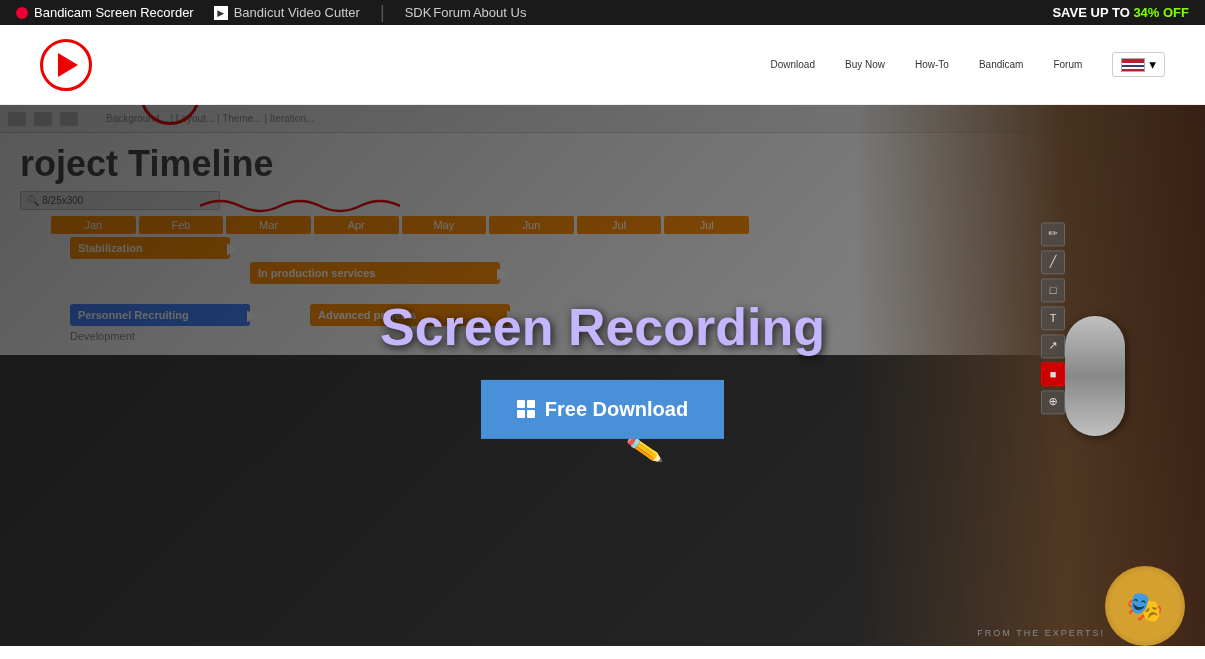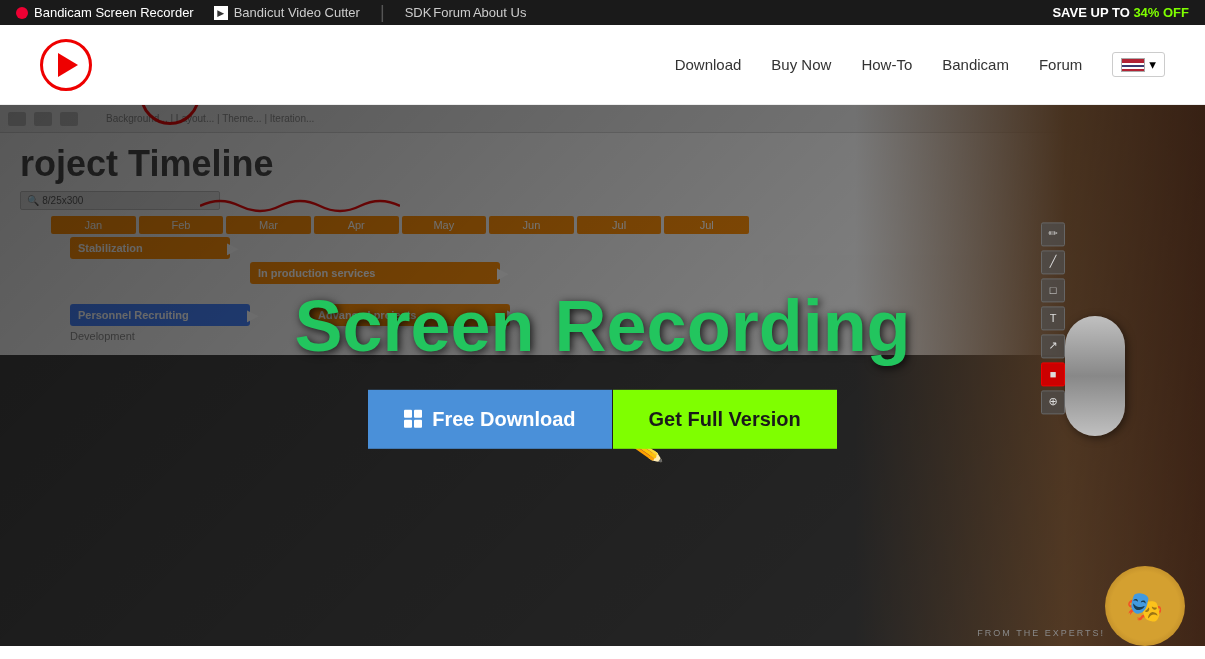--- a/index.html
+++ b/index.html
@@ -127,21 +127,21 @@
       margin-top: 2px;
     }
     .main-nav-links {
       display: flex;
       align-items: center;
       gap: 30px;
     }
     .main-nav-links a {
       text-decoration: none;
       color: #333;
-      font-size: 15px;
+      font-size: 10px;
       font-weight: 500;
     }
     .flag-btn {
       display: flex;
       align-items: center;
       gap: 4px;
       cursor: pointer;
       background: none;
       border: 1px solid #ccc;
       border-radius: 3px;
@@ -275,23 +275,23 @@
     .hero-content {
       position: absolute;
       top: 50%;
       left: 50%;
       transform: translate(-50%, -55%);
       text-align: center;
       z-index: 10;
       width: 800px;
     }
     .hero-title {
-      font-size: 72px;
+      font-size: 52px;
       font-weight: 900;
-      color: #22c55e;
+      color: #c4b5fd;
       text-shadow: 2px 2px 8px rgba(0,0,0,0.8);
       line-height: 1.1;
       margin-bottom: 24px;
     }
     .hero-subtitle {
       font-size: 24px;
       font-weight: 700;
       color: #fff;
       text-shadow: 1px 1px 4px rgba(0,0,0,0.9);
       margin-bottom: 40px;
@@ -542,22 +542,19 @@
     <div class="cta-buttons">
       <a href="#" class="btn-free">
         <span class="windows-icon">
           <span></span>
           <span></span>
           <span></span>
           <span></span>
         </span>
         <span>Free Download</span>
       </a>
-      <a href="#" class="btn-full">
-        <span>Get Full Version</span>
-      </a>
     </div>
   </div>
 
   <div class="from-experts">FROM THE EXPERTS!</div>
 
   <div class="bottom-character">🎭</div>
 </div>
 
 </body></html>

